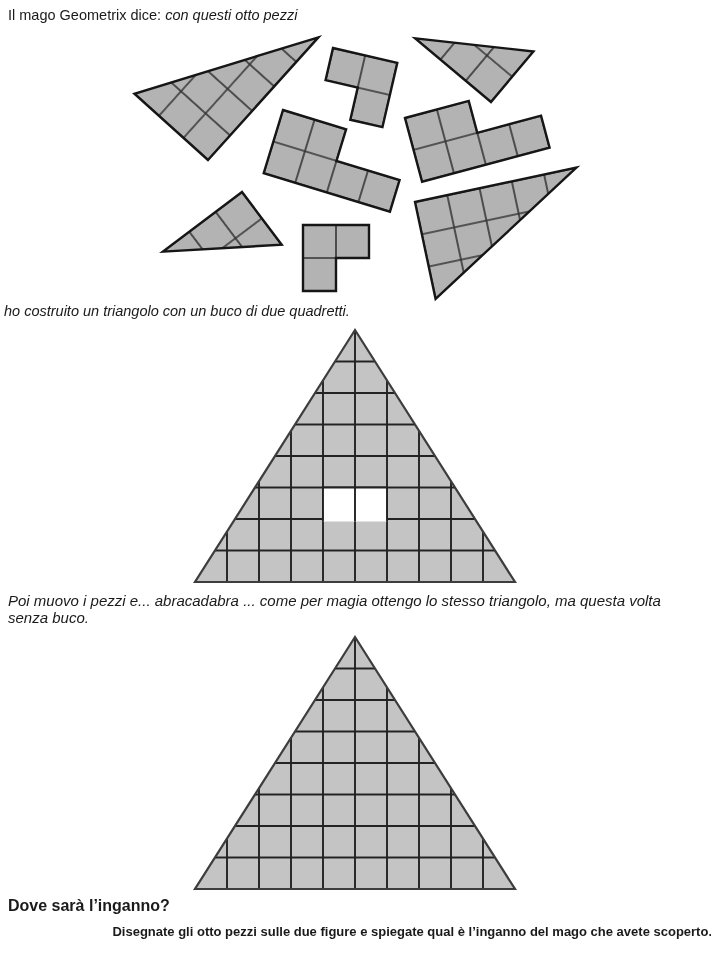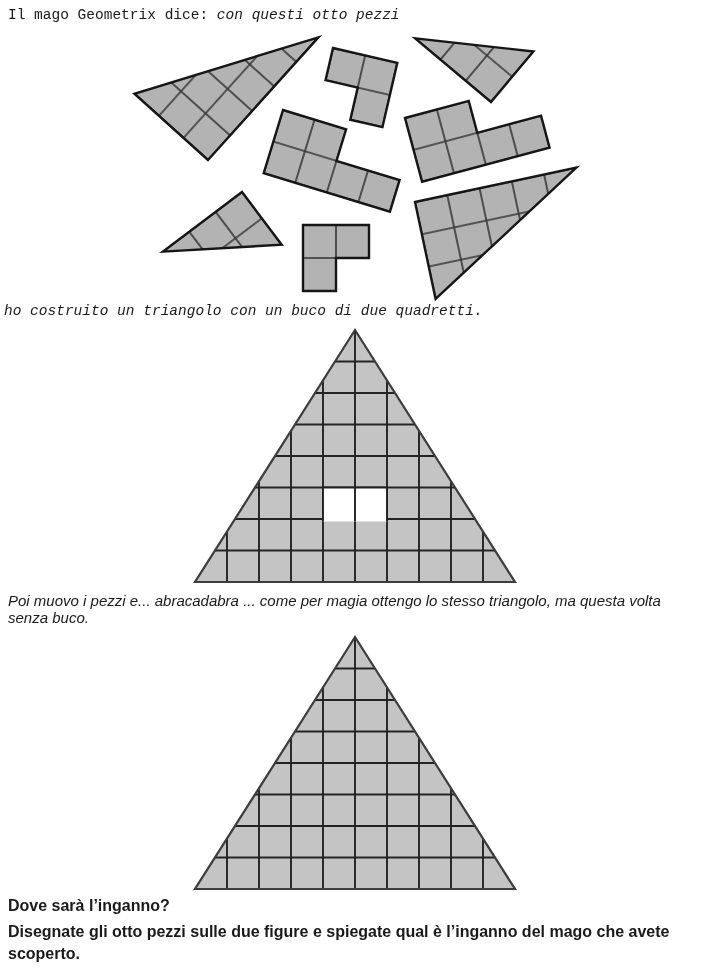--- a/index.html
+++ b/index.html
@@ -1,22 +1,22 @@
 <!DOCTYPE html>
 <html><head>
 <meta charset="utf-8">
 <style>
   html,body{margin:0;padding:0;background:#ffffff;}
   body{width:711px;height:971px;position:relative;overflow:hidden;
        font-family:"DejaVu Sans",sans-serif;color:#1a1a1a;}
   .abs{position:absolute;}
-  .t-verdana{font-family:Liberation Mono, monospace;font-size:14.5px;line-height:19px;}
+  .t-verdana{font-family:Liberation Sans, sans-serif;font-size:14.5px;line-height:19px;}
   .t-narrow{font-family:"Liberation Sans",sans-serif;}
   .italic{font-style:italic;}
-  .bold{font-weight:bold;}
+  .bold{font-weight:bold;text-align:right;}
   svg{display:block;}
 </style>
 </head>
 <body>
 
 <div class="abs t-verdana" style="left:8px;top:6px;white-space:nowrap;">
   <span>Il mago Geometrix dice: </span><span class="italic">con questi otto pezzi</span>
 </div>
 
 <div class="abs" style="left:0;top:0;">
@@ -83,13 +83,13 @@
         </pattern>
       </defs>
       <g transform="translate(4,4)">
         <polygon points="160,0 0,252 320,252" fill="url(#tgrid2)" stroke="#3d3d3d" stroke-width="2.2" stroke-linejoin="miter"></polygon>
       </g>
     </svg>
 </div>
 
 <div class="abs t-narrow bold" style="left:8px;top:897px;font-size:16px;white-space:nowrap;">Dove sarà l’inganno?</div>
 
-<div class="abs t-narrow bold" style="left:8px;top:921px;width:704px;font-size:16px;line-height:22px;">Disegnate gli otto pezzi sulle due figure e spiegate qual è l’inganno del mago che avete scoperto.</div>
+<div class="abs t-narrow bold" style="left:8px;top:921px;width:704px;font-size:13px;line-height:22px;">Disegnate gli otto pezzi sulle due figure e spiegate qual è l’inganno del mago che avete scoperto.</div>
 
 </body></html>

